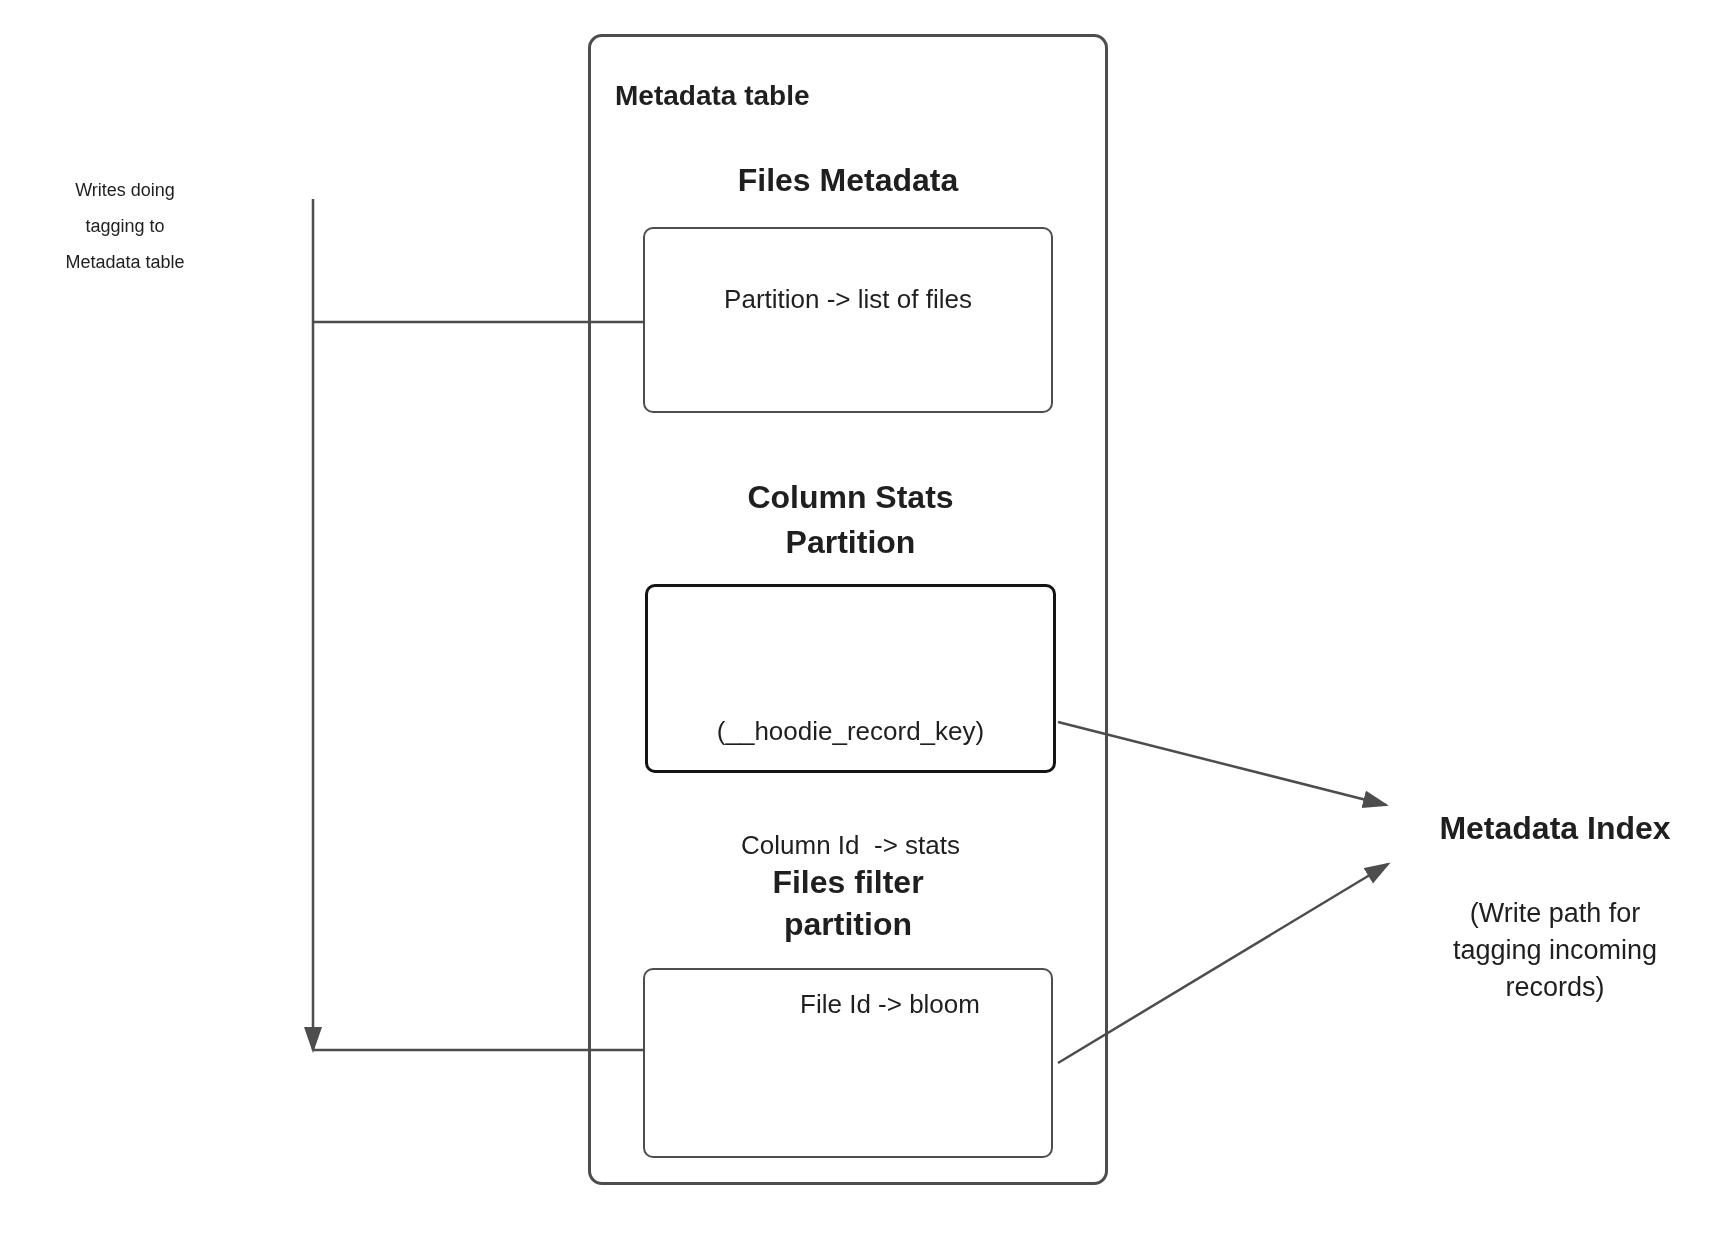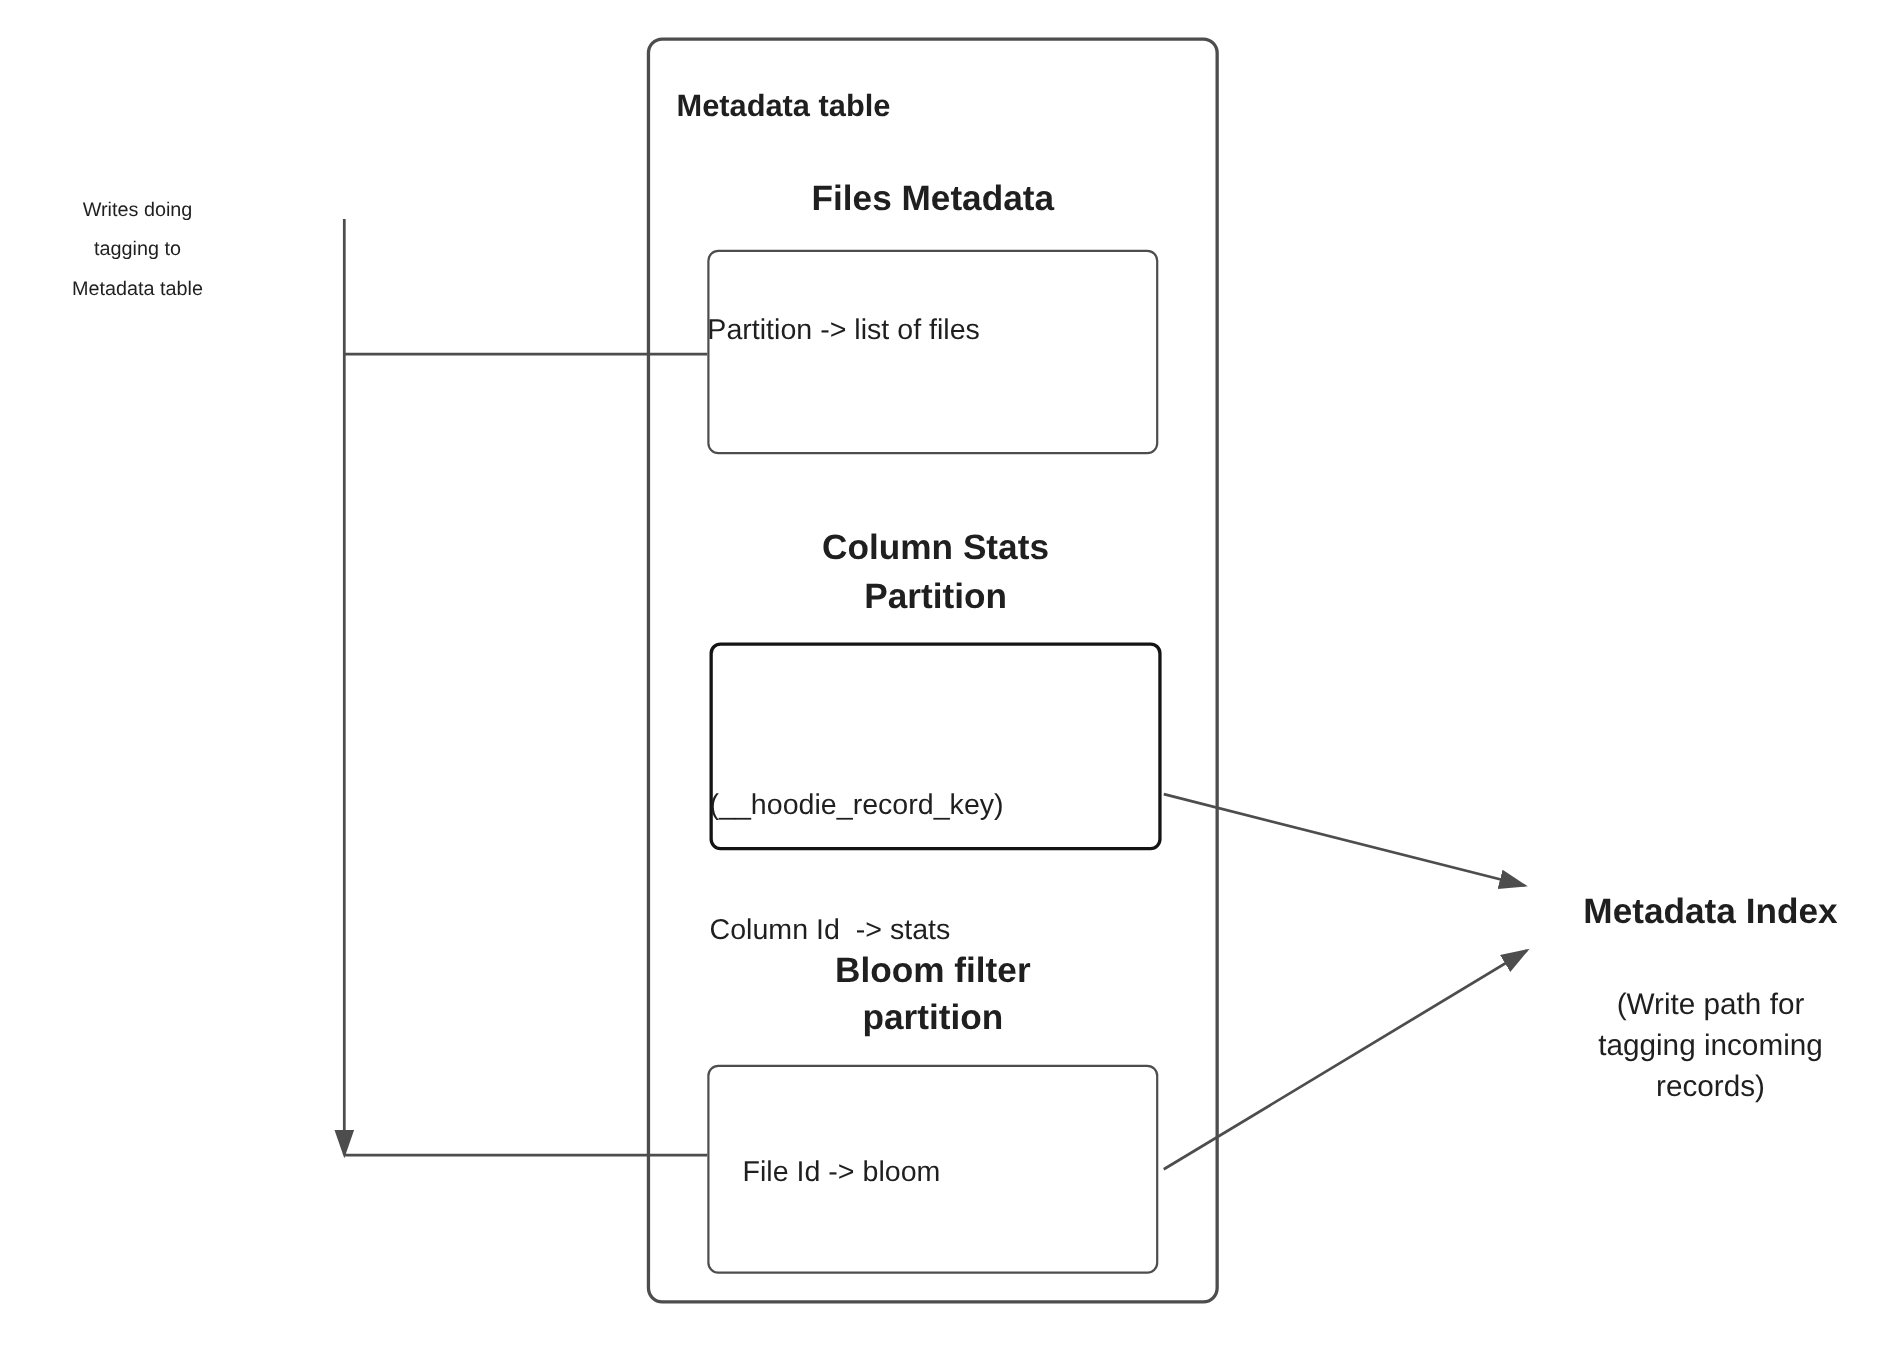--- a/index.html
+++ b/index.html
@@ -64,25 +64,26 @@
     left: 645px; top: 584px; width: 411px; height: 189px;
     border: 3px solid #141414;
   }
   .bloom-box {
     left: 643px; top: 968px; width: 410px; height: 190px;
     border: 2.5px solid #4d4d4d;
   }
 
   .box-body {
     font-size: 26px; line-height: 38px;
+    text-align: center;
     white-space: pre-wrap;
   }
   .files-body { left: 643px; top: 280px;  width: 410px; }
   .stats-body { left: 645px; top: 636px;  width: 411px; }
-  .bloom-body { left: 643px; top: 1046px; width: 494px; margin-left: 32px; }
+  .bloom-body { left: 643px; top: 985px; width: 494px; }
 
   
   .index-title {
     left: 1385px; top: 810px; width: 340px;
     font-size: 32px; font-weight: bold;
     text-align: center;
   }
   .index-subtitle {
     left: 1385px; top: 895px; width: 340px;
     font-size: 27px; line-height: 37px;
@@ -111,21 +112,21 @@
     <div>Column Stats</div>
     <div>Partition</div>
   </div>
   <div class="abs inner-box stats-box"></div>
   <div class="abs box-body stats-body">
     <div>(__hoodie_record_key)</div>
     <div>Column Id  -&gt; stats</div>
   </div>
 
   <div class="abs partition-heading bloom-heading">
-    <div>Bloom filter</div>
+    <div>Files filter</div>
     <div>partition</div>
   </div>
   <div class="abs inner-box bloom-box"></div>
   <div class="abs box-body bloom-body">File Id -&gt; bloom</div>
 
   <div class="abs index-title">Metadata Index</div>
   <div class="abs index-subtitle">
     <div>(Write path for</div>
     <div>tagging incoming</div>
     <div>records)</div>

